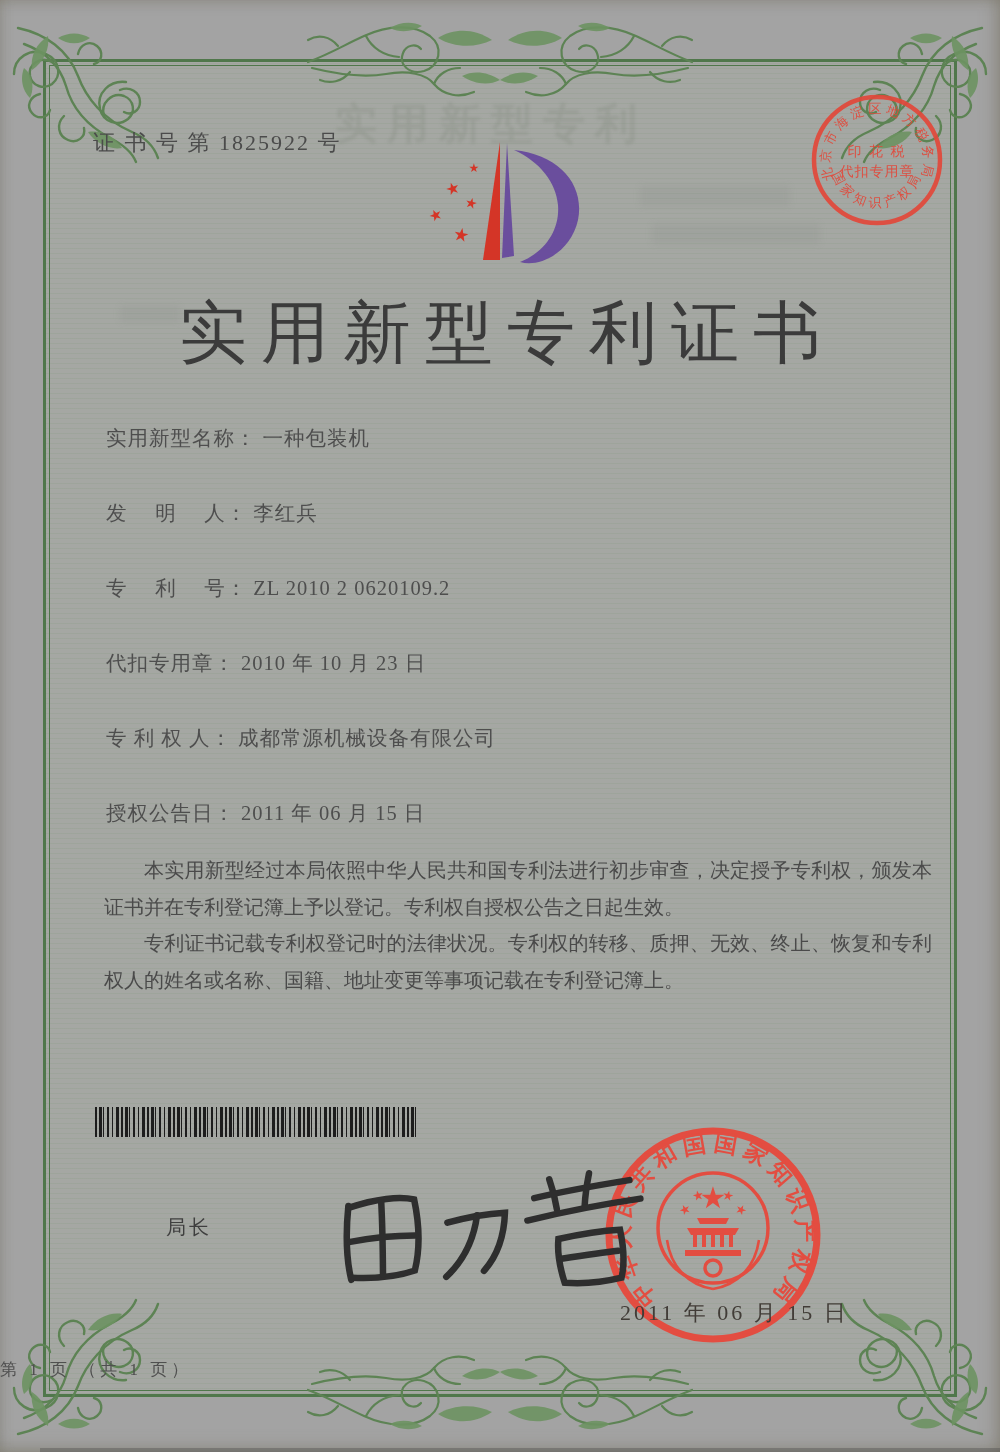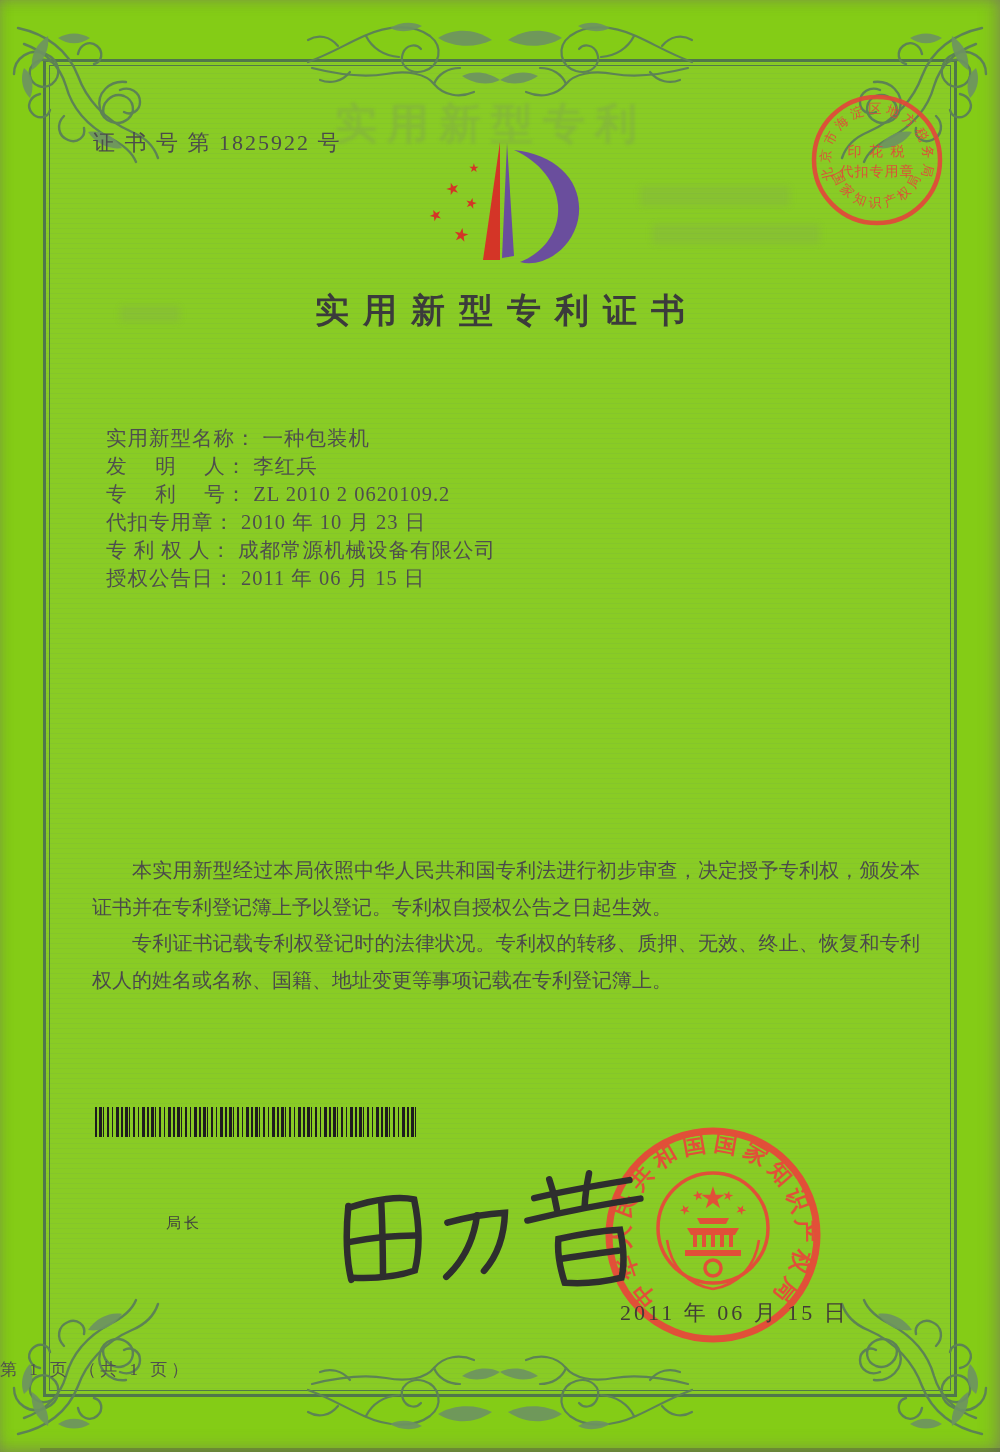--- a/index.html
+++ b/index.html
@@ -3,21 +3,21 @@
 <meta charset="utf-8">
 <title>document</title>
 <style>
   html,body{margin:0;padding:0;}
   body{
     width:1000px;height:1452px;position:relative;overflow:hidden;
     background:#e9e6da;
     font-family:"Liberation Serif","DejaVu Serif",serif;
   }
   #paper{
-    position:absolute;inset:0;background:#84cc16;
+    position:absolute;inset:0;background:#a3a3a3;
     box-shadow:
       inset -12px 0 16px -8px rgba(120,115,100,.55),
       inset 0 -12px 16px -8px rgba(120,115,100,.50),
       inset 0 10px 12px -7px rgba(120,115,100,.35),
       inset 10px 0 12px -8px rgba(120,115,100,.30);
   }
   .scan-edge{position:absolute;left:40px;right:0;bottom:0;height:4px;background:rgba(70,70,70,.35);}
   
   #frame{
     position:absolute;left:43px;top:59px;width:908px;height:1332px;
@@ -48,46 +48,46 @@
   .gb3{left:120px;top:306px;width:60px;height:16px;}
   
   #cert-no{position:absolute;left:93px;top:128px;font-size:22px;color:#4b4b4b;letter-spacing:2px;}
   
   #logo{position:absolute;left:415px;top:138px;width:185px;height:170px;overflow:visible;}
   
   #tax-stamp{position:absolute;left:809px;top:92px;width:136px;height:136px;opacity:.92;}
   
   #title{
     position:absolute;left:0;top:288px;width:1000px;text-align:center;
-    font-size:34px;font-weight:700;color:#3b3b3b;letter-spacing:14px;text-indent:14px;
+    font-size:68px;font-weight:400;color:#3b3b3b;letter-spacing:14px;text-indent:14px;
   }
   
   #fields{position:absolute;left:106px;top:424px;width:760px;}
-  .field-row{height:28px;font-size:20.5px;color:#4e4e4e;letter-spacing:1px;white-space:nowrap;}
+  .field-row{height:28px;margin-bottom:47px;font-size:20.5px;color:#4e4e4e;letter-spacing:1px;white-space:nowrap;}
   .field-row .value{margin-left:6px;}
   
   #paragraphs{
-    position:absolute;left:92px;top:852px;width:828px;
+    position:absolute;left:104px;top:852px;width:828px;
     font-size:20px;line-height:36.5px;color:#4a4a4a;text-align:justify;
   }
   #paragraphs p{margin:0;text-indent:2em;}
   
   #barcode{
     position:absolute;left:95px;top:1107px;width:322px;height:30px;
     background:
       repeating-linear-gradient(90deg,
         #1d1d1d 0 2px, transparent 2px 4px,
         #1d1d1d 4px 7px, transparent 7px 8px,
         #1d1d1d 8px 9px, transparent 9px 12px,
         #1d1d1d 12px 14px, transparent 14px 17px,
         #1d1d1d 17px 18px, transparent 18px 21px,
         #1d1d1d 21px 24px, transparent 24px 26px);
   }
   
-  #director{position:absolute;left:166px;top:1214px;font-size:15px;color:#3f3f3f;letter-spacing:3px;z-index:4;}
+  #director{position:absolute;left:166px;top:1214px;font-size:20px;color:#3f3f3f;letter-spacing:3px;z-index:4;}
   #signature{position:absolute;left:320px;top:1158px;width:360px;height:150px;z-index:4;overflow:visible;}
   
   #seal{position:absolute;left:600px;top:1122px;width:226px;height:226px;opacity:.93;z-index:3;}
   #issue-date{position:absolute;left:620px;top:1298px;font-size:22px;color:#413c37;letter-spacing:3px;z-index:5;}
   
   #page-footer{position:absolute;left:0;top:1358px;width:1000px;text-align:left;font-size:17px;letter-spacing:4px;color:#4f4f4f;}
   .red{fill:#d43527;}
   text.star{font-family:"DejaVu Sans",sans-serif;}
 </style>
 </head>

